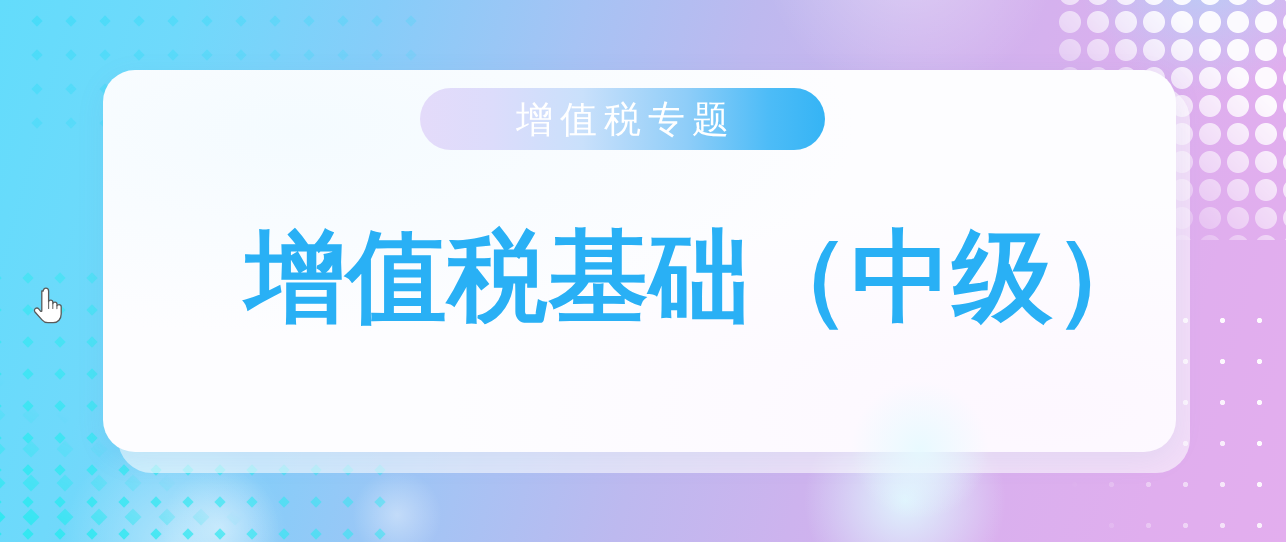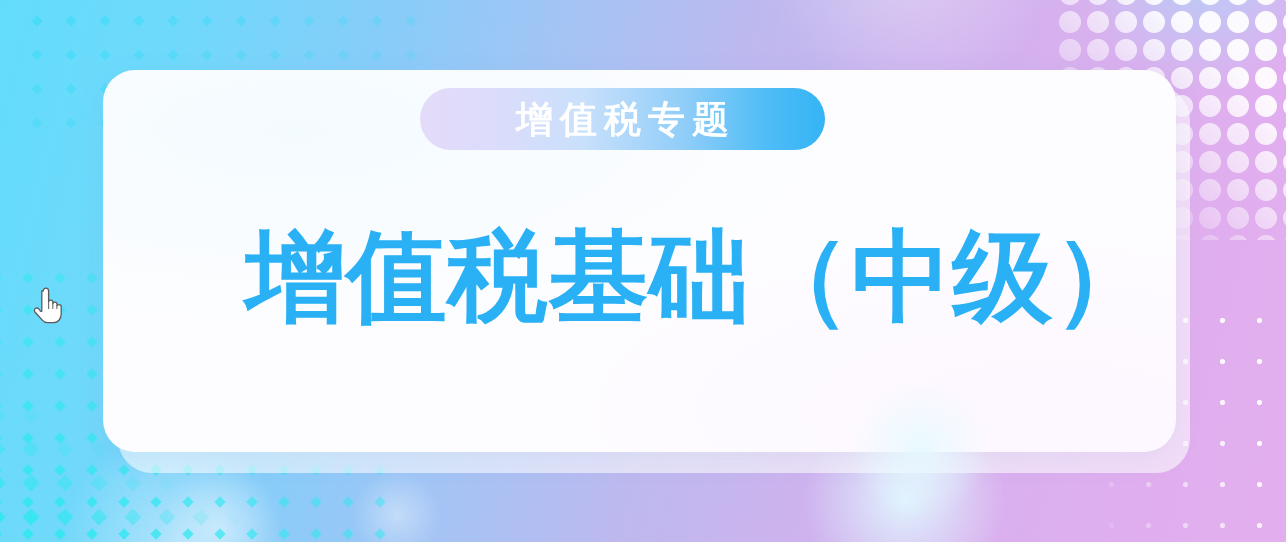--- a/index.html
+++ b/index.html
@@ -170,21 +170,21 @@
         #8ecdf8 66%,
         #4dbcf7 86%,
         #35b4f5 100%);
     display: flex;
     align-items: center;
     justify-content: center;
   }
   .badge-text {
     color: #ffffff;
     font-size: 37px;
-    font-weight: bold;
+    font-weight: normal;
     letter-spacing: 7px;
     text-indent: 7px;
     line-height: 1;
     white-space: nowrap;
   }
 
   
   .title {
     position: absolute;
     left: 103px;

